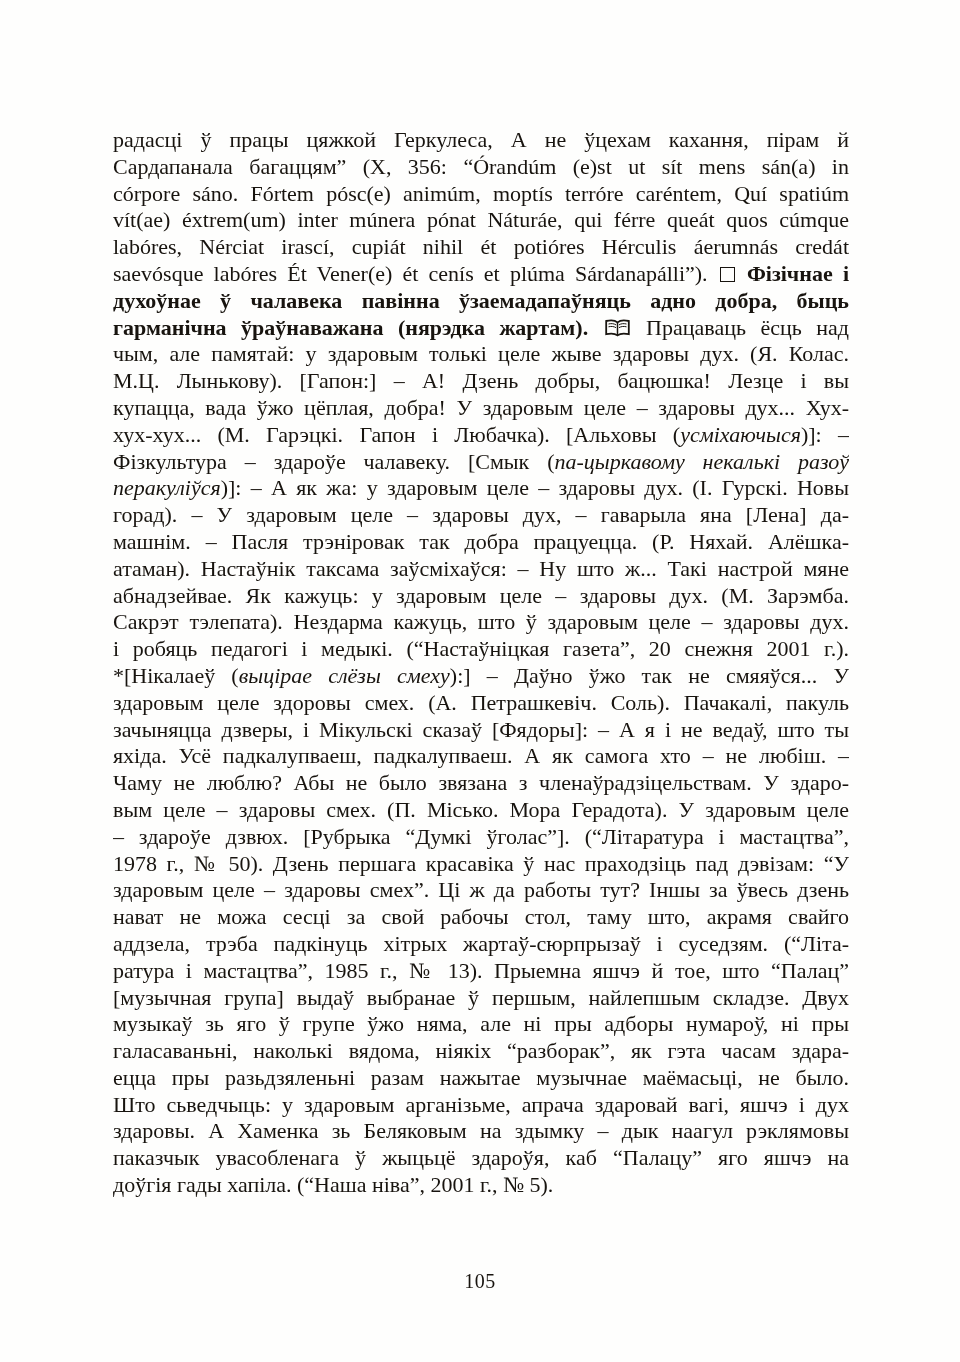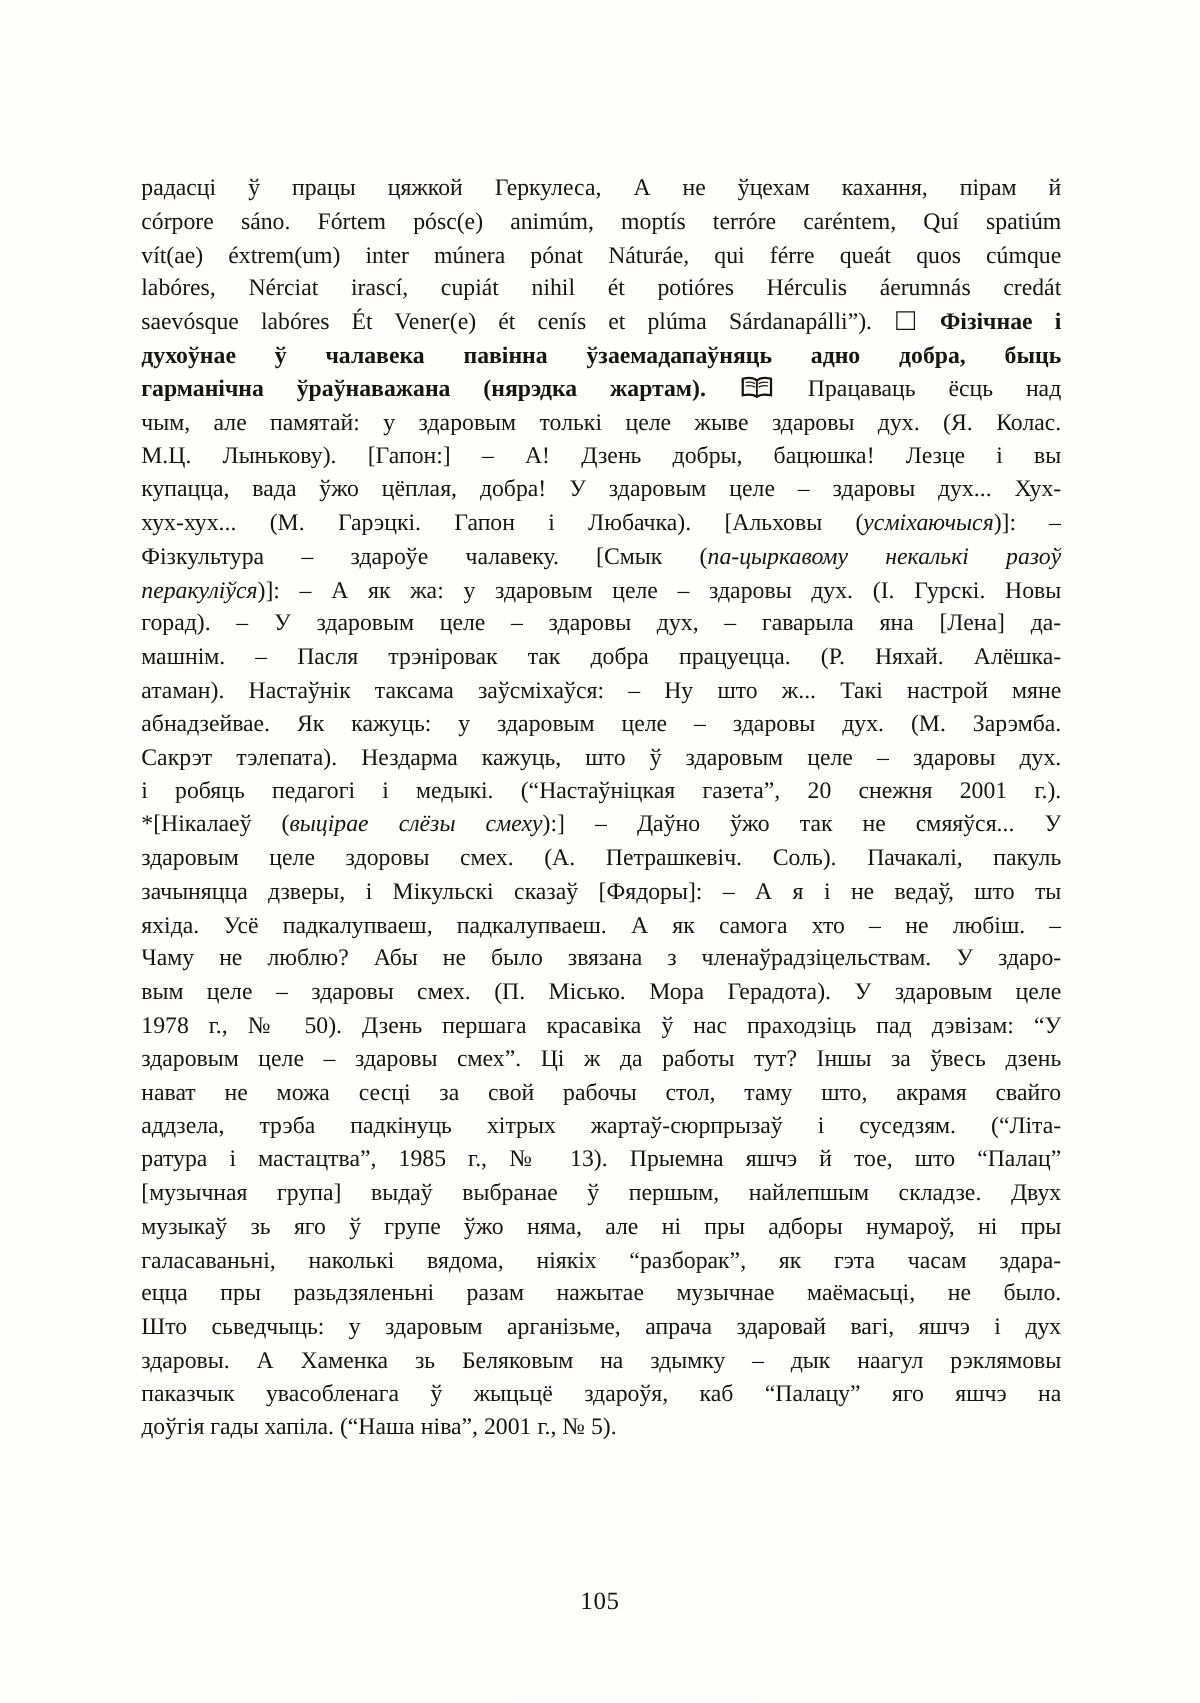--- a/index.html
+++ b/index.html
@@ -6,22 +6,22 @@
   .page{
     position:relative;
     width:960px;height:1362px;
     background:#fefefdff;
     color:#18140f;
     font-family:"Liberation Serif","DejaVu Serif",serif;
     overflow:hidden;
   }
   .text-block{
     position:absolute;
-    left:113px;top:138px;width:736px;
-    font-size:19px;
+    left:113px;top:127px;width:736px;
+    font-size:22px;
   }
   .line{
     line-height:26.8px;
     height:26.8px;
     overflow:hidden;
     text-align:justify;
     text-align-last:justify;
     text-justify:inter-word;
   }
   .line.last{text-align-last:left;}
@@ -44,20 +44,21 @@
     letter-spacing:0.5px;
     margin-top:48px;
   }
 </style>
 </head>
 <body>
 
 <div class="page">
   <div class="text-block">
       <div class="line"><span>радасці ў працы цяжкой Геркулеса, А не ўцехам кахання, пірам й</span></div>
+      <div class="line"><span>Сардапанала багаццям” (X, 356: “Órandúm (e)st ut sít mens sán(a) in</span></div>
       <div class="line"><span>córpore sáno. Fórtem pósc(e) animúm, moptís terróre caréntem, Quí spatiúm</span></div>
       <div class="line"><span>vít(ae) éxtrem(um) inter múnera pónat Náturáe, qui férre queát quos cúmque</span></div>
       <div class="line"><span>labóres, Nérciat irascí, cupiát nihil ét potióres Hérculis áerumnás credát</span></div>
       <div class="line"><span>saevósque labóres Ét Vener(e) ét cenís et plúma Sárdanapálli”). </span><span class="icon-square"></span><span class="bi"> Фізічнае і</span></div>
       <div class="line"><span class="bi">духоўнае ў чалавека павінна ўзаемадапаўняць адно добра, быць</span></div>
       <div class="line"><span class="bi">гарманічна ўраўнаважана (нярэдка жартам). </span><span class="icon-book"><svg width="27" height="19" viewBox="0 0 27 19">
             <path d="M13.5 3.4 C11 1.2 7 0.9 2.2 2 L2.2 15.2 C7 14.2 11 14.5 13.5 16.4 C16 14.5 20 14.2 24.8 15.2 L24.8 2 C20 0.9 16 1.2 13.5 3.4 Z" fill="none" stroke="#18140f" stroke-width="1.8"></path>
             <path d="M13.5 3.4 L13.5 16.4" stroke="#18140f" stroke-width="1.5" fill="none"></path>
             <path d="M4.5 5 C7.5 4.3 10 4.6 12 5.9 M4.5 7.8 C7.5 7.1 10 7.4 12 8.7 M15 5.9 C17 4.6 19.5 4.3 22.5 5 M15 8.7 C17 7.4 19.5 7.1 22.5 7.8" stroke="#18140f" stroke-width="1" fill="none"></path>
           </svg></span><span> Працаваць ёсць над</span></div>
@@ -72,20 +73,21 @@
       <div class="line"><span>атаман). Настаўнік таксама заўсміхаўся: – Ну што ж... Такі настрой мяне</span></div>
       <div class="line"><span>абнадзейвае. Як кажуць: у здаровым целе – здаровы дух. (М. Зарэмба.</span></div>
       <div class="line"><span>Сакрэт тэлепата). Нездарма кажуць, што ў здаровым целе – здаровы дух.</span></div>
       <div class="line"><span>і робяць педагогі і медыкі. (“Настаўніцкая газета”, 20 снежня 2001 г.).</span></div>
       <div class="line"><span>*[Нікалаеў (</span><span class="it">выцірае слёзы смеху</span><span>):] – Даўно ўжо так не смяяўся... У</span></div>
       <div class="line"><span>здаровым целе здоровы смех. (А. Петрашкевіч. Соль). Пачакалі, пакуль</span></div>
       <div class="line"><span>зачыняцца дзверы, і Мікульскі сказаў [Фядоры]: – А я і не ведаў, што ты</span></div>
       <div class="line"><span>яхіда. Усё падкалупваеш, падкалупваеш. А як самога хто – не любіш. –</span></div>
       <div class="line"><span>Чаму не люблю? Абы не было звязана з членаўрадзіцельствам. У здаро-</span></div>
       <div class="line"><span>вым целе – здаровы смех. (П. Місько. Мора Герадота). У здаровым целе</span></div>
+      <div class="line"><span>– здароўе дзвюх. [Рубрыка “Думкі ўголас”]. (“Літаратура і мастацтва”,</span></div>
       <div class="line"><span>1978 г., № 50). Дзень першага красавіка ў нас праходзіць пад дэвізам: “У</span></div>
       <div class="line"><span>здаровым целе – здаровы смех”. Ці ж да работы тут? Іншы за ўвесь дзень</span></div>
       <div class="line"><span>нават не можа сесці за свой рабочы стол, таму што, акрамя свайго</span></div>
       <div class="line"><span>аддзела, трэба падкінуць хітрых жартаў-сюрпрызаў і суседзям. (“Літа-</span></div>
       <div class="line"><span>ратура і мастацтва”, 1985 г., № 13). Прыемна яшчэ й тое, што “Палац”</span></div>
       <div class="line"><span>[музычная група] выдаў выбранае ў першым, найлепшым складзе. Двух</span></div>
       <div class="line"><span>музыкаў зь яго ў групе ўжо няма, але ні пры адборы нумароў, ні пры</span></div>
       <div class="line"><span>галасаваньні, наколькі вядома, ніякіх “разборак”, як гэта часам здара-</span></div>
       <div class="line"><span>ецца пры разьдзяленьні разам нажытае музычнае маёмасьці, не было.</span></div>
       <div class="line"><span>Што сьведчыць: у здаровым арганізьме, апрача здаровай вагі, яшчэ і дух</span></div>

